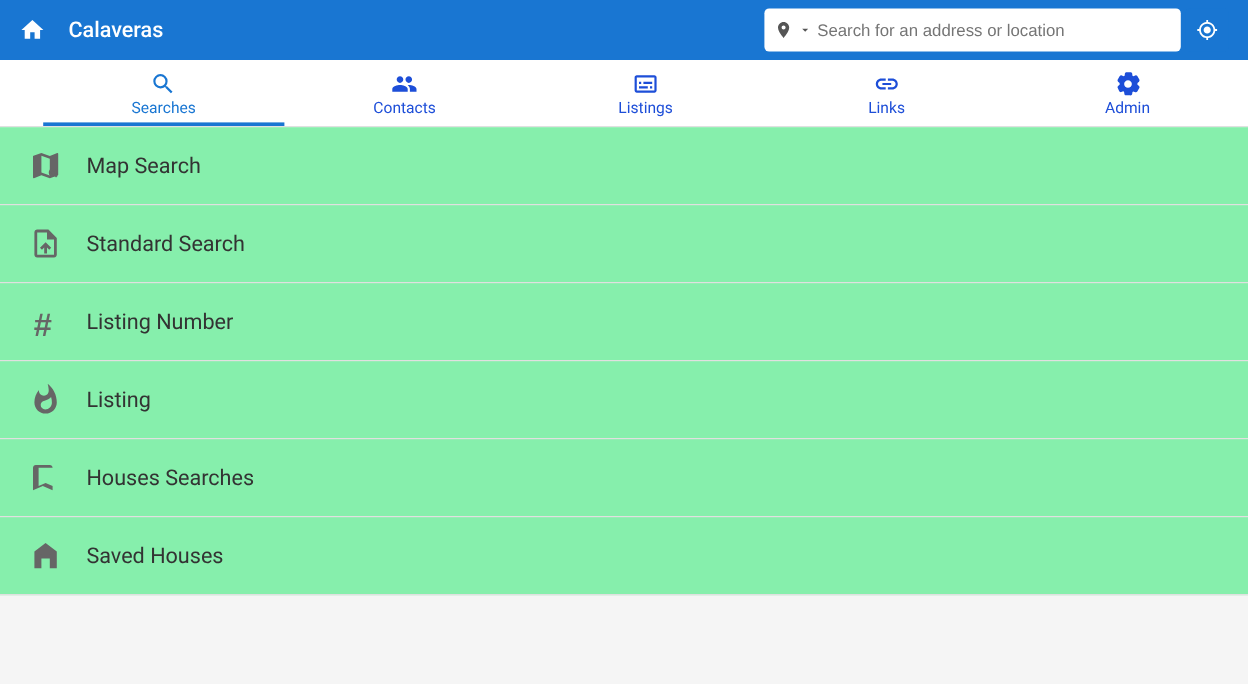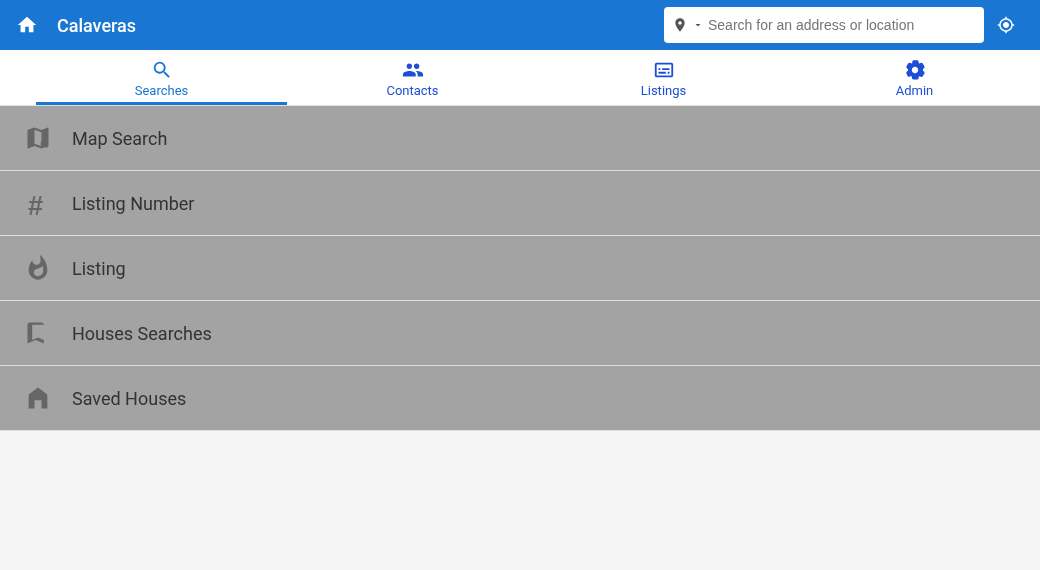--- a/index.html
+++ b/index.html
@@ -22,21 +22,21 @@
       font-size: 18px;
       font-weight: 500;
     }
     .header-logo svg { fill: white; }
     .header-search {
       display: flex;
       align-items: center;
       background: white;
       border-radius: 4px;
       height: 36px;
-      width: 320px;
+      width: 347px;
       padding: 0 8px;
       gap: 4px;
     }
     .header-search input {
       border: none;
       outline: none;
       flex: 1;
       font-size: 14px;
       color: #555;
     }
@@ -76,21 +76,21 @@
       padding-top: 4px;
     }
     .nav-tab.active {
       color: #1976D2;
       border-bottom: 3px solid #1976D2;
     }
     .nav-tab svg { fill: currentColor; }
 
     
     .menu-list {
-      background: #a3a3a3;
+      background: #86efac;
     }
     .menu-item {
       display: flex;
       align-items: center;
       gap: 20px;
       padding: 0 24px;
       height: 65px;
       border-bottom: 1px solid #e0e0e0;
       cursor: pointer;
       font-size: 18px;
@@ -143,20 +143,26 @@
     <span>Contacts</span>
   </div>
 
   <div class="nav-tab">
     <svg width="22" height="22" viewBox="0 0 24 24">
       <path d="M20 4H4c-1.1 0-2 .9-2 2v12c0 1.1.9 2 2 2h16c1.1 0 2-.9 2-2V6c0-1.1-.9-2-2-2zm0 14H4V6h16v12zM6 10h2v2H6zm0 4h8v2H6zm10 0h2v2h-2zm-6-4h8v2h-8z"></path>
     </svg>
     <span>Listings</span>
   </div>
 
+  <div class="nav-tab">
+    <svg width="22" height="22" viewBox="0 0 24 24">
+      <path d="M17 7h-4v2h4c1.65 0 3 1.35 3 3s-1.35 3-3 3h-4v2h4c2.76 0 5-2.24 5-5s-2.24-5-5-5zm-6 8H7c-1.65 0-3-1.35-3-3s1.35-3 3-3h4V7H7c-2.76 0-5 2.24-5 5s2.24 5 5 5h4v-2zm-3-4h8v2H8z"></path>
+    </svg>
+    <span>Links</span>
+  </div>
 
   <div class="nav-tab">
     <svg width="22" height="22" viewBox="0 0 24 24">
       <path d="M13.85 22.25h-3.7c-.74 0-1.36-.54-1.45-1.27l-.27-1.89c-.27-.14-.53-.29-.79-.46l-1.8.72c-.7.26-1.47-.03-1.81-.65L2.69 15.7c-.35-.61-.22-1.39.28-1.86l1.41-1.26c-.02-.48-.02-.96 0-1.44L2.97 9.88c-.5-.48-.63-1.26-.28-1.87l1.83-3.18c.35-.61 1.12-.9 1.81-.65l1.8.72c.26-.17.52-.32.79-.46l.27-1.89c.09-.74.71-1.28 1.45-1.28h3.7c.74 0 1.36.54 1.45 1.27l.27 1.89c.27.14.53.29.79.46l1.8-.72c.7-.26 1.47.03 1.81.65l1.83 3.18c.35.61.22 1.39-.28 1.87l-1.41 1.26c.02.48.02.96 0 1.44l1.41 1.26c.5.48.63 1.26.28 1.86l-1.83 3.18c-.35.61-1.12.9-1.81.65l-1.8-.72c-.26.17-.52.32-.79.46l-.27 1.89c-.09.74-.71 1.28-1.45 1.28zM12 15.5c1.93 0 3.5-1.57 3.5-3.5s-1.57-3.5-3.5-3.5-3.5 1.57-3.5 3.5 1.57 3.5 3.5 3.5z"></path>
     </svg>
     <span>Admin</span>
   </div>
 
 </div>
 
@@ -165,20 +171,26 @@
   <div class="menu-item">
     <svg width="28" height="28" viewBox="0 0 24 24" fill="#666">
         <path d="M20.5 3l-.16.03L15 5.1 9 3 3.36 4.9c-.21.07-.36.25-.36.48V20.5c0 .28.22.5.5.5l.16-.03L9 18.9l6 2.1 5.64-1.9c.21-.07.36-.25.36-.48V3.5c0-.28-.22-.5-.5-.5zM15 19l-6-2.11V5l6 2.11V19z"></path>
         <circle cx="17" cy="17" r="2" fill="none" stroke="#666" stroke-width="1.5"></circle>
         <line x1="18.4" y1="18.4" x2="20" y2="20" stroke="#666" stroke-width="1.5"></line>
       </svg>
 
     <span>Map Search</span>
   </div>
 
+  <div class="menu-item">
+    <svg width="28" height="28" viewBox="0 0 24 24" fill="#666">
+      <path d="M14 2H6c-1.1 0-2 .9-2 2v16c0 1.1.89 2 2 2h12c1.1 0 2-.9 2-2V8l-6-6zm4 18H6V4h7v5h5v11zM8 15.01l1.41 1.41L11 14.84V19h2v-4.16l1.59 1.59L16 15.01 12.01 11z"></path>
+    </svg>
+    <span>Standard Search</span>
+  </div>
 
   <div class="menu-item">
     <svg width="28" height="28" viewBox="0 0 24 24" fill="#666">
         <svg width="28" height="28" viewBox="0 0 24 24" fill="#666">
       <text x="3" y="19" font-size="20" font-family="Arial" font-weight="bold" fill="#666">#</text>
     </svg>
       </svg>
 
     <span>Listing Number</span>
   </div>

